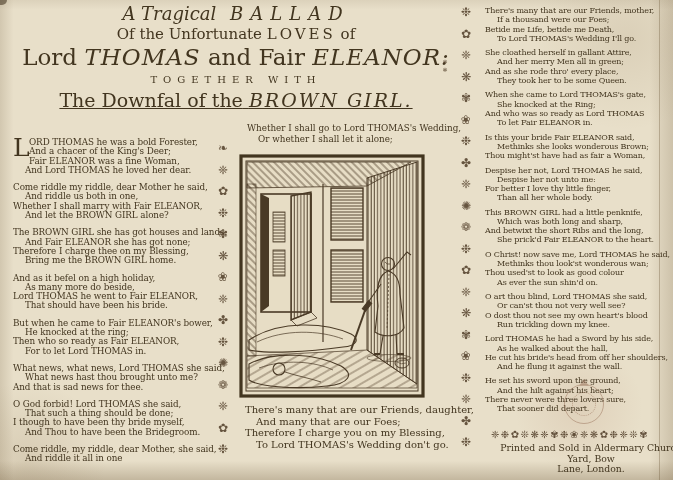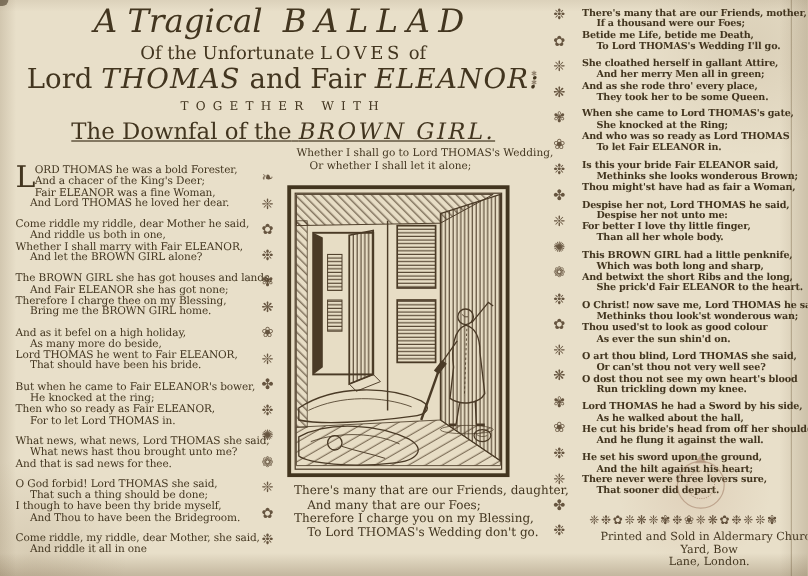--- a/index.html
+++ b/index.html
@@ -11,34 +11,34 @@
       radial-gradient(circle at 93% 8%, rgba(120,95,60,.12), rgba(120,95,60,0) 12%),
       radial-gradient(circle at 4% 96%, rgba(120,95,60,.15), rgba(120,95,60,0) 10%),
       linear-gradient(to right, rgba(110,90,60,.18) 0, rgba(110,90,60,0) 2%, rgba(110,90,60,0) 96.5%, rgba(110,90,60,.22) 100%),
       linear-gradient(to bottom, rgba(110,90,60,.10) 0, rgba(110,90,60,0) 2%, rgba(110,90,60,0) 96%, rgba(110,90,60,.30) 100%);
   }
   .edge-line{position:absolute;top:0;bottom:0;width:1px;background:rgba(110,88,58,.35);}
   .corner-mark{position:absolute;left:0;top:0;width:7px;height:5px;background:rgba(60,45,25,.55);border-bottom-right-radius:6px;}
 
   
   #header{position:absolute;left:10px;top:4px;width:452px;text-align:center;line-height:1.08;}
-  .h-line1{font-size:27px;font-style:italic;}
+  .h-line1{font-size:18px;font-style:italic;}
   .h-line1 .caps{letter-spacing:7px;margin-left:8px;}
   .h-line2{font-size:15px;margin-top:3px;}
   .h-line2 .caps{letter-spacing:3px;}
   .h-line3{font-size:23px;margin-top:2px;}
   .h-line3 .ital{font-style:italic;letter-spacing:1px;}
   .h-line4{font-size:10px;letter-spacing:6px;margin-top:6px;}
   .h-line5{font-size:19px;margin-top:4px;text-decoration:underline;}
   .h-line5 .ital{font-style:italic;letter-spacing:2px;}
 
   
   .verse-col{position:absolute;}
   #col1{left:13px;top:138px;width:202px;font-size:8.8px;line-height:9.3px;letter-spacing:-.1px;}
-  #col3{left:485px;top:6px;width:172px;font-size:8px;line-height:9.25px;letter-spacing:-.15px;font-weight:bold;}
+  #col3{left:485px;top:6px;width:172px;font-size:8px;line-height:9.25px;letter-spacing:-.15px;}
   .stanza{margin-bottom:8px;}
   #col3 .stanza{margin-bottom:5.2px;}
   .line{white-space:nowrap;}
   .line:nth-of-type(even){margin-left:12px;}
   .dropcap{float:left;font-size:25px;line-height:19px;width:15px;margin:0 1px 0 0;}
 
   
   #mid-couplet{position:absolute;left:247px;top:123px;width:185px;font-size:8.8px;line-height:10.5px;}
   #mid-quatrain{position:absolute;left:245px;top:404px;width:185px;font-size:10px;line-height:11.5px;}
   #mid-couplet .line:nth-of-type(even),#mid-quatrain .line:nth-of-type(even){margin-left:11px;}

